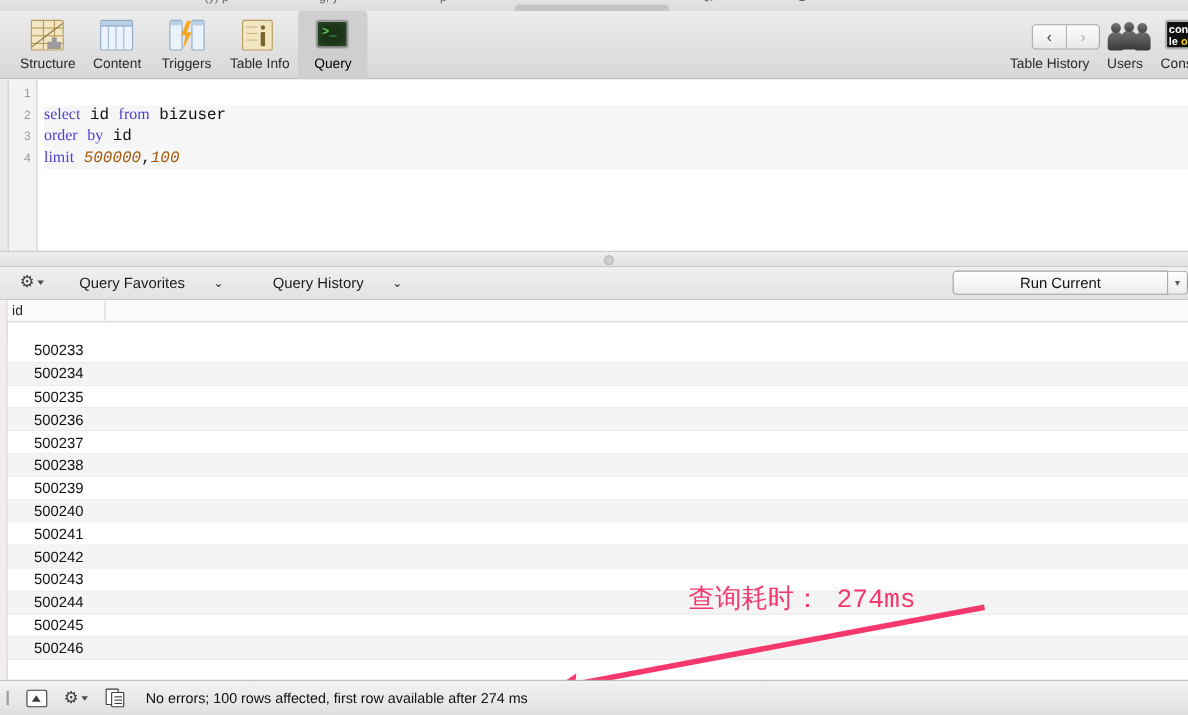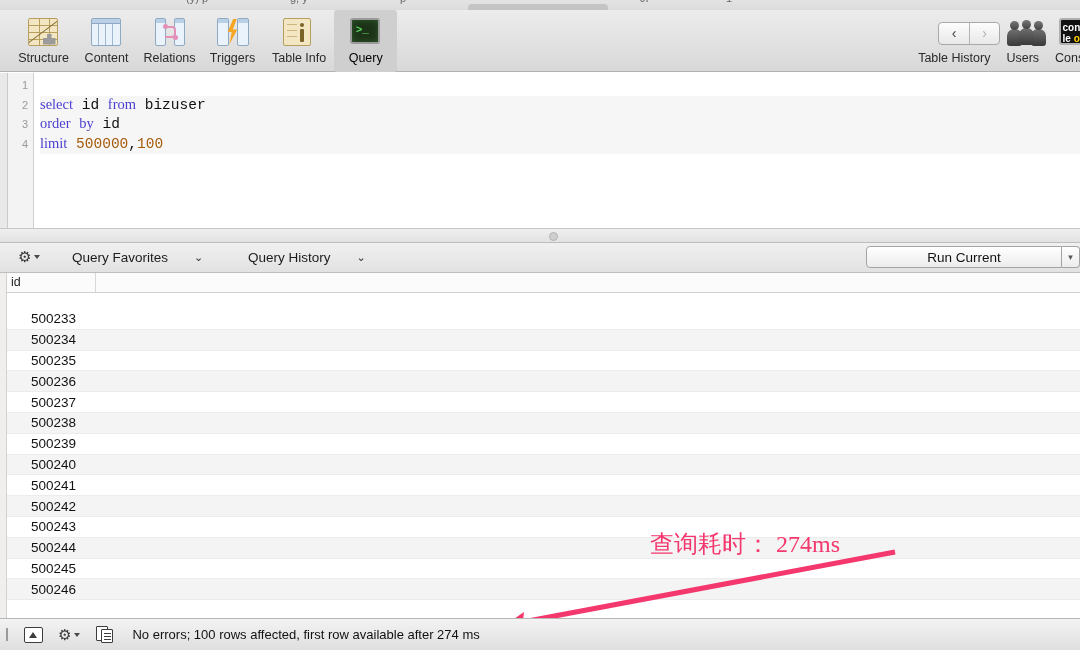--- a/index.html
+++ b/index.html
@@ -180,21 +180,21 @@
     font: 11px "Liberation Sans", sans-serif; color: #9a9a9a;
     height: 19.5px; line-height: 19.5px; padding-right: 5px;
   }
   .code { flex: 1; padding-top: 3px; padding-left: 6px; }
   .code .line {
     height: 19.5px; line-height: 19.5px;
     font: 14.5px "Liberation Mono", monospace; white-space: pre;
   }
   .code .line.hl { background: #f6f6f6; }
   .kw { color: #4B3FCF; font-family: Liberation Serif, serif; }
-  .num { color: #A55A0A; }
+  .num { color: #A55A0A; font-style: italic; }
   .idn { color: #111; }
 
   
   .splitter {
     position: absolute; top: 228px; left: 0; width: 1080px; height: 15px;
     background: linear-gradient(#efefef, #e2e2e2);
     border-top: 1px solid #c6c6c6; border-bottom: 1px solid #bdbdbd;
   }
   .splitter .knob {
     position: absolute; left: 549px; top: 3px; width: 9px; height: 9px;
@@ -263,23 +263,23 @@
   }
   .row.odd { background: #ffffff; }
   .row.even { background: #f4f4f4; }
   .row .cell-id {
     width: 89px; text-align: right; padding-right: 20px;
     font-size: 13.5px; color: #111;
   }
 
   
   .annot {
-    position: absolute; left: 650px; top: 528px;
+    position: absolute; left: 626px; top: 528px;
     font-size: 24px; color: #F4376D; white-space: nowrap;
-    font-family: Liberation Serif, serif;
+    font-family: Liberation Mono, monospace;
     font-weight: 500;
   }
   .arrow-svg { position: absolute; left: 480px; top: 548px; pointer-events: none; }
 
   
   .statusbar {
     position: absolute; bottom: 0; left: 0; width: 1080px; height: 32px;
     background: linear-gradient(#f3f3f3, #dfdfdf);
     border-top: 1px solid #b6b6b6;
     display: flex; align-items: center; gap: 14px; padding-left: 6px;
@@ -354,36 +354,20 @@
                 <i></i>
                 <i></i>
                 <i></i>
                 <i></i>
               </div>
           </div>
         </div>
         <span class="lbl">Content</span>
       </div>
 
-      <div class="tb-item">
-        <div class="tb-ico">
-          <div class="ic-rel">
-            <div class="g l">
-                <div class="hdr"></div>
-              </div>
-            <div class="g r">
-                <div class="hdr"></div>
-              </div>
-            <div class="link"></div>
-            <div class="dot" style="left:9px;top:6px;"></div>
-            <div class="dot" style="left:19px;top:17px;"></div>
-          </div>
-        </div>
-        <span class="lbl">Relations</span>
-      </div>
 
       <div class="tb-item">
         <div class="tb-ico">
           <div class="ic-trig">
             <div class="g l">
                 <div class="hdr"></div>
               </div>
             <div class="g r">
                 <div class="hdr"></div>
               </div>

